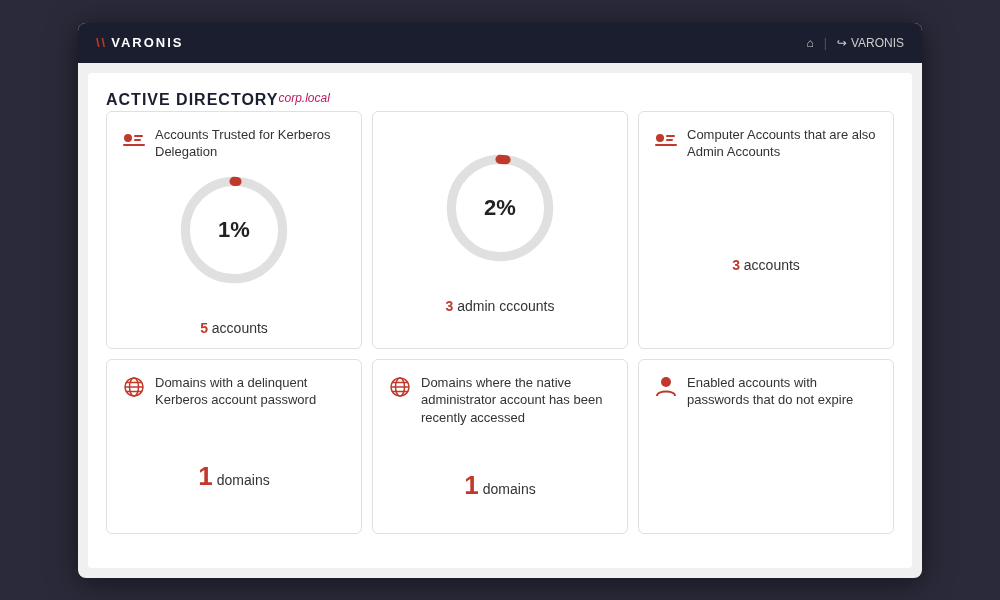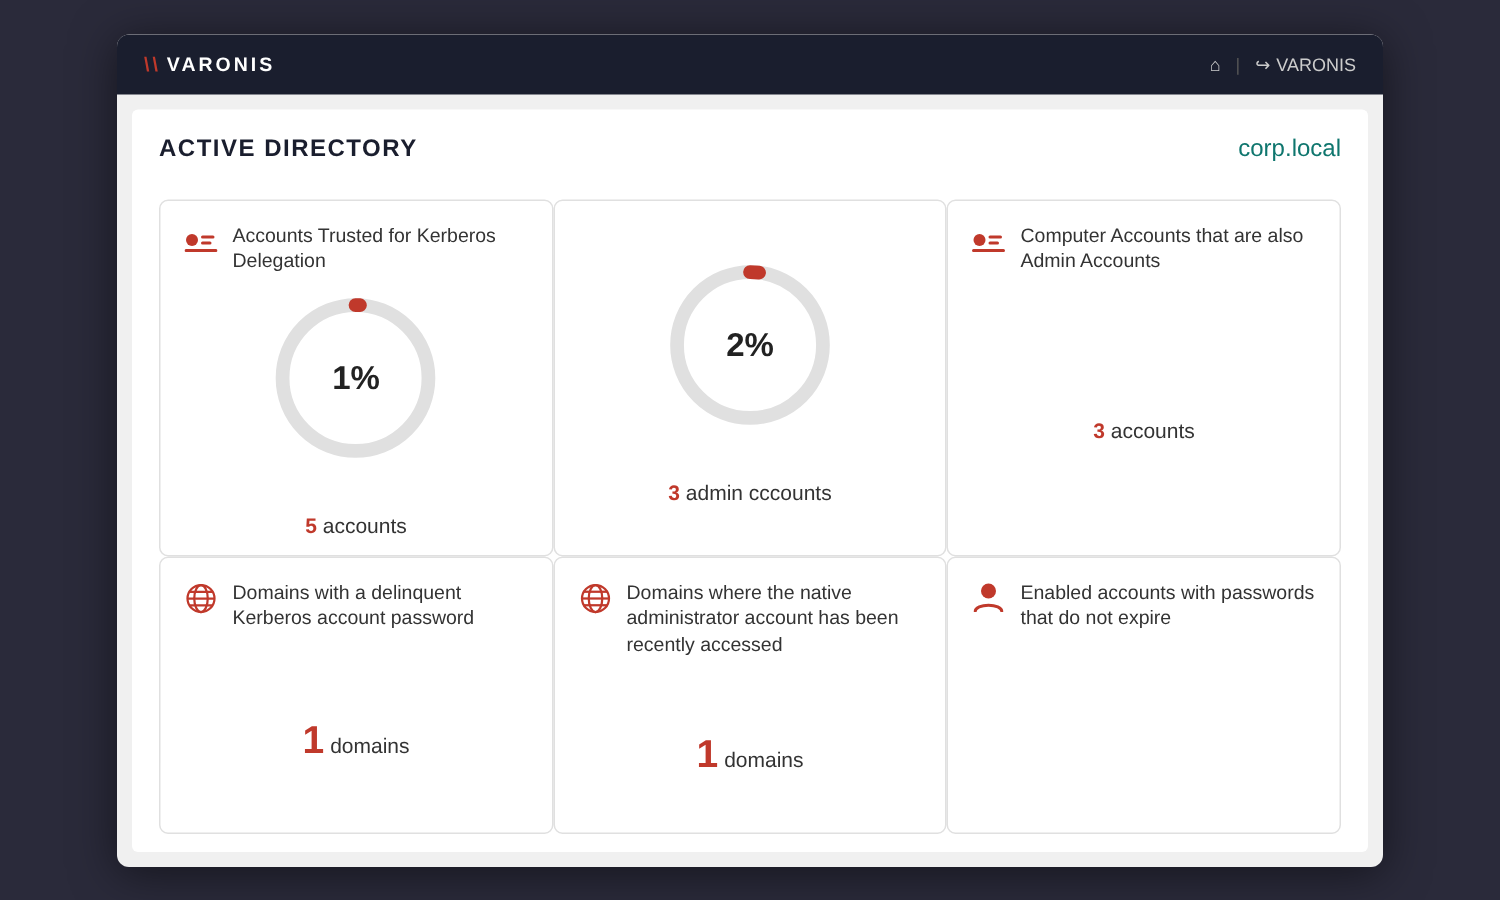--- a/index.html
+++ b/index.html
@@ -65,41 +65,43 @@
     .main-content {
       background: #ffffff;
       margin: 10px;
       border-radius: 4px;
       padding: 18px 18px 14px 18px;
       height: calc(100% - 40px - 20px);
     }
 
     .page-header {
       display: flex;
-      justify-content: space-between;
+      justify-content: flex-start;
       align-items: flex-start;
-      margin-bottom: 24px;
+      margin-bottom: 2px;
     }
 
     .page-title {
       font-size: 16px;
       font-weight: 700;
       color: #1a1e2e;
       letter-spacing: 1px;
     }
 
     .domain-label {
-      font-size: 16px;
-      color: #0f766e;
+      font-size: 12px;
+      color: #be185d;
+      font-style: italic;
     }
 
     .cards-grid {
       display: grid;
       grid-template-columns: repeat(3, 1fr);
       grid-template-rows: repeat(2, 1fr);
+      gap: 10px;
       height: calc(100% - 40px);
     }
 
     .card {
       background: #fff;
       border: 1px solid #e0e0e0;
       border-radius: 6px;
       padding: 14px 16px 12px 16px;
       display: flex;
       flex-direction: column;

